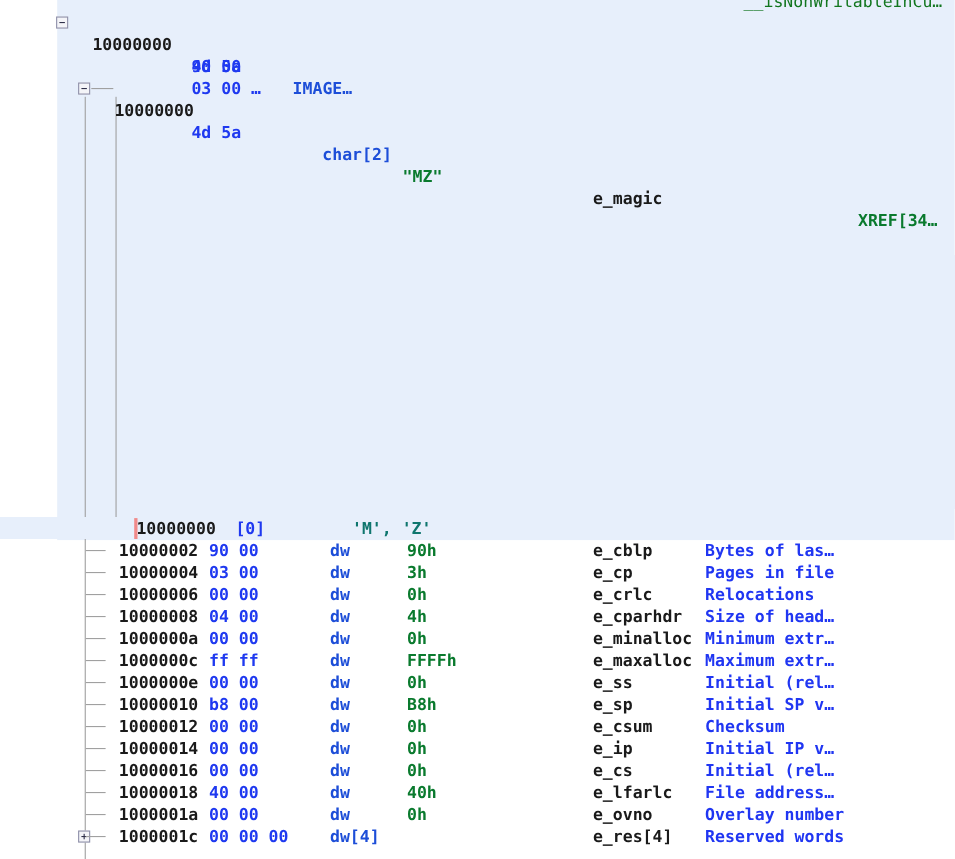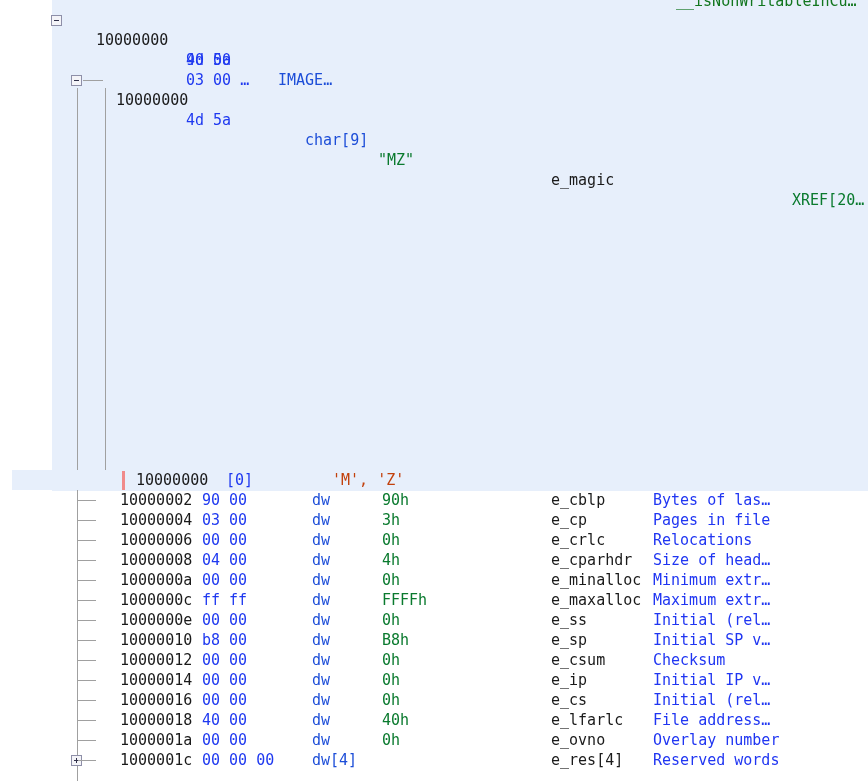--- a/index.html
+++ b/index.html
@@ -70,39 +70,40 @@
     left: 4px;
     top: 2px;
     width: 1px;
     height: 5px;
     background: #30304a;
   }
 
   
   .row {
     position: absolute;
-    left: 12px;
+    left: 0;
     width: 800px;
     height: 20px;
     line-height: 20px;
     white-space: pre;
+    font-weight: bold;
   }
   .cell {
     position: absolute;
     white-space: pre;
     line-height: 20px;
   }
 
   
   .addr      { color: #1a1a1a; }
   .bytes     { color: #1f39f0; }
   .type      { color: #1d4ed8; }
   .strval    { color: #0a7a2e; }
   .numval    { color: #0a7a2e; }
-  .charval   { color: #c2410c; }
+  .charval   { color: #0f766e; }
   .fieldname { color: #1a1a1a; }
   .comment   { color: #2036f2; }
   .xref      { color: #0a7a2e; }
   .greenname { color: #12761f; }
 
   
   #cursor-bar {
     position: absolute;
     left: 122px;
     top: 471px;
@@ -143,24 +144,24 @@
     <span class="cell bytes" style="left:174px;">90 00</span>
   </div>
 
   <div class="row" style="top:50px;">
     <span class="cell bytes" style="left:174px;text-align:center;">03 00 …</span>
   </div>
 
   <div class="row" style="top:70px;">
     <span class="cell addr" style="left:104px;">10000000</span>
     <span class="cell bytes" style="left:174px;">4d 5a</span>
-    <span class="cell type" style="left:293px;">char[9]</span>
+    <span class="cell type" style="left:293px;">char[2]</span>
     <span class="cell strval" style="left:366px;">"MZ"</span>
     <span class="cell fieldname" style="left:539px;">e_magic</span>
-    <span class="cell xref" style="left:780px;">XREF[20…</span>
+    <span class="cell xref" style="left:780px;">XREF[34…</span>
   </div>
 
   <div id="field-rows">
       <div class="row" style="top: 470px; background: rgb(231, 239, 251);"><span class="cell addr" style="left: 124px;">10000000</span><span class="cell bytes" style="left: 214px;">[0]</span><span class="cell type" style="left: 300px;"></span><span class="cell charval" style="left: 320px;">'M', 'Z'</span><span class="cell fieldname" style="left: 539px;"></span><span class="cell comment" style="left: 641px;"></span></div>
       <div class="tree-hline" style="left: 78px; top: 500px; width: 18px;"></div>
       <div class="row" style="top: 490px;"><span class="cell addr" style="left: 108px;">10000002</span><span class="cell bytes" style="left: 190px;">90 00</span><span class="cell type" style="left: 300px;">dw</span><span class="cell numval" style="left: 370px;">90h</span><span class="cell fieldname" style="left: 539px;">e_cblp</span><span class="cell comment" style="left: 641px;">Bytes of las…</span></div>
       <div class="tree-hline" style="left: 78px; top: 520px; width: 18px;"></div>
       <div class="row" style="top: 510px;"><span class="cell addr" style="left: 108px;">10000004</span><span class="cell bytes" style="left: 190px;">03 00</span><span class="cell type" style="left: 300px;">dw</span><span class="cell numval" style="left: 370px;">3h</span><span class="cell fieldname" style="left: 539px;">e_cp</span><span class="cell comment" style="left: 641px;">Pages in file</span></div>
       <div class="tree-hline" style="left: 78px; top: 540px; width: 18px;"></div>
       <div class="row" style="top: 530px;"><span class="cell addr" style="left: 108px;">10000006</span><span class="cell bytes" style="left: 190px;">00 00</span><span class="cell type" style="left: 300px;">dw</span><span class="cell numval" style="left: 370px;">0h</span><span class="cell fieldname" style="left: 539px;">e_crlc</span><span class="cell comment" style="left: 641px;">Relocations</span></div>

